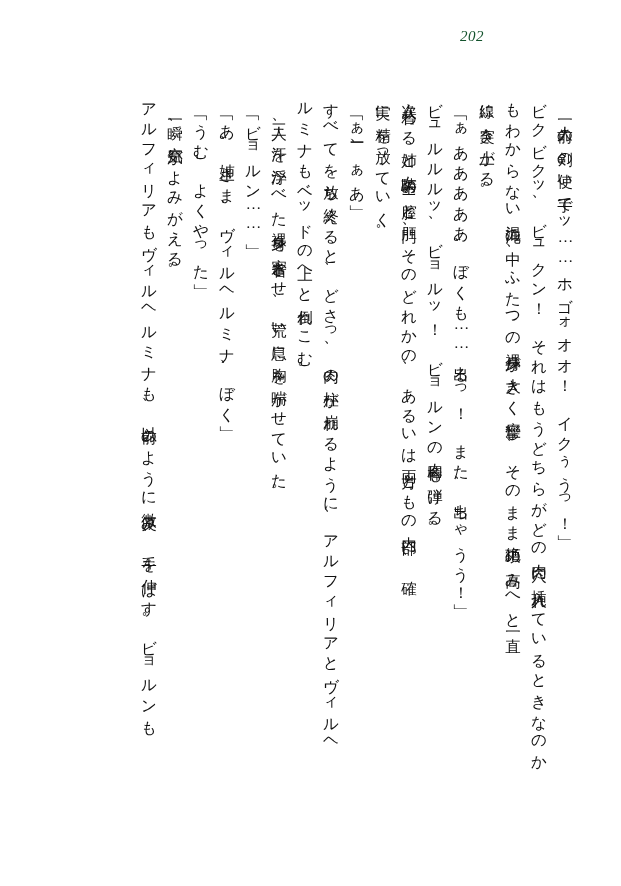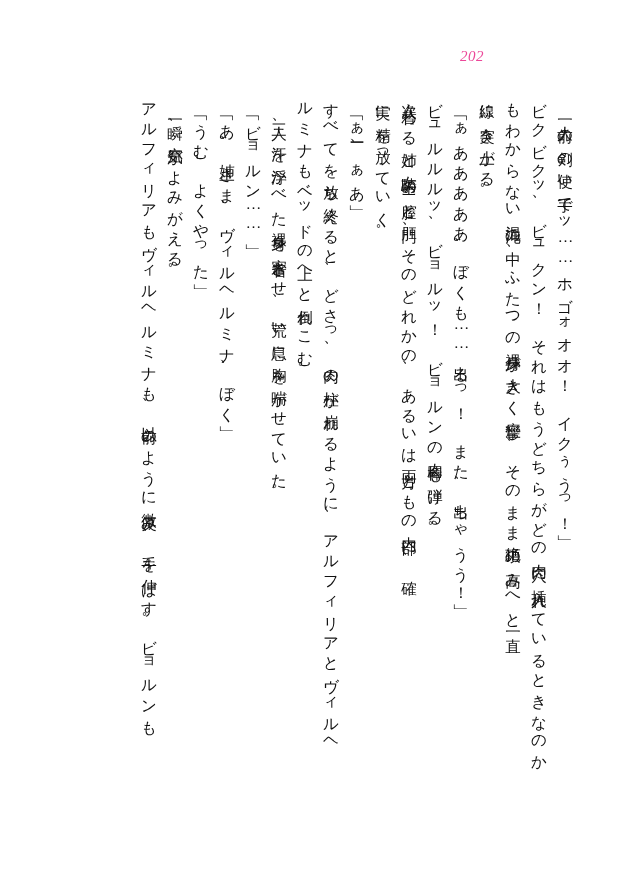--- a/index.html
+++ b/index.html
@@ -16,29 +16,29 @@
   }
   .page {
     position: relative;
     width: 621px;
     height: 886px;
     background: #ffffff;
     box-sizing: border-box;
   }
   .page-number {
     position: absolute;
-    top: 48px;
+    top: 28px;
     left: 0;
     right: 137px;
     text-align: right;
     font-style: italic;
     font-family: "Liberation Serif", "DejaVu Serif", serif;
     font-size: 15px;
     letter-spacing: 0.5px;
-    color: #ec4899;
+    color: #14532d;
   }
   .text-body {
     position: absolute;
     top: 92px;
     left: 58px;
     right: 48px;
     height: 740px;
     display: flex;
     flex-direction: row-reverse;
     justify-content: flex-start;

